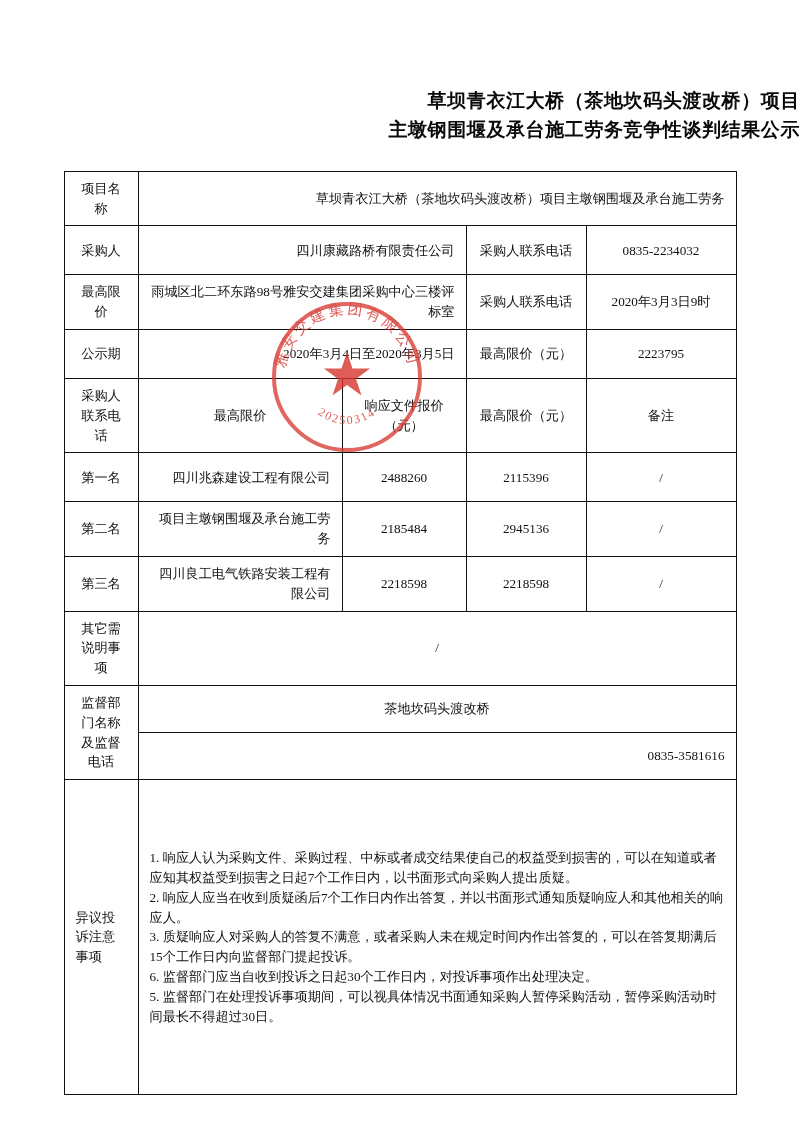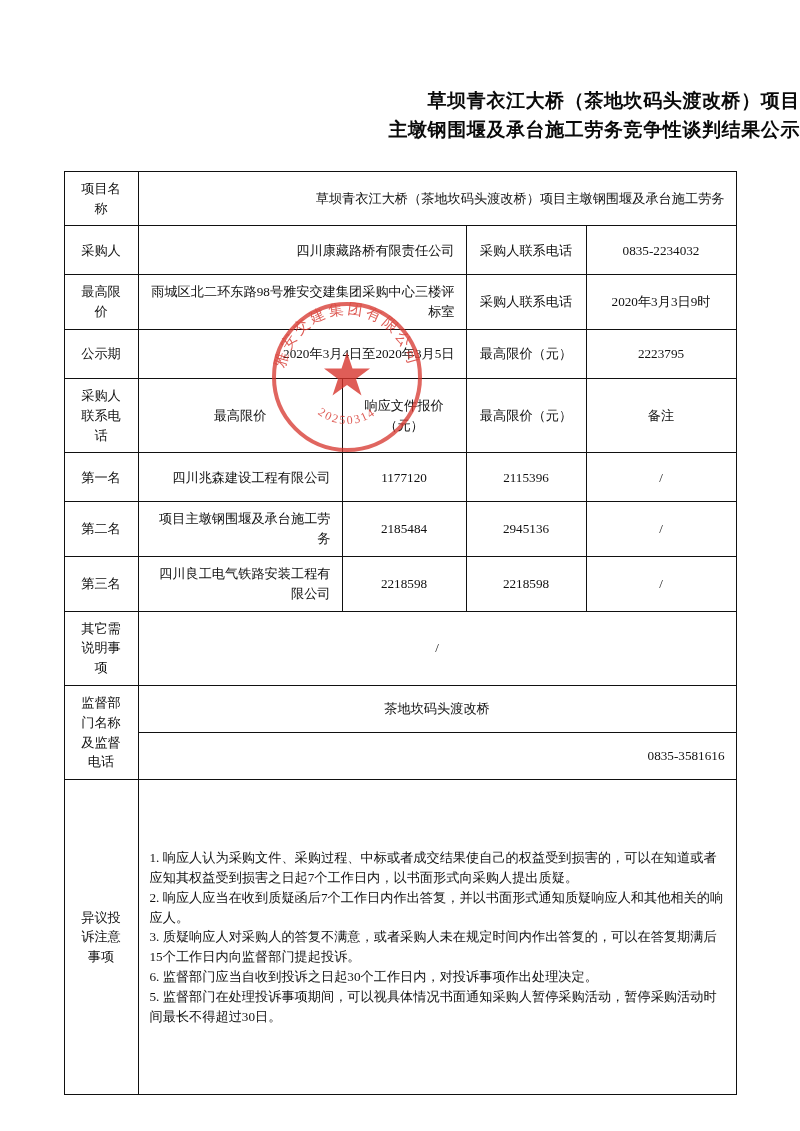--- a/index.html
+++ b/index.html
@@ -58,21 +58,21 @@
     line-height: 1.95;
     font-size: 13.2px;
     height: 300px;
   }
   .notes-cell p {
     margin: 0;
     text-indent: 0;
   }
   .notes-label {
     vertical-align: middle;
-    text-align: center;
+    text-align: left;
     margin-left: 48px;
   }
   .stamp {
     position: absolute;
     left: 264px;
     top: 208px;
     width: 166px;
     height: 166px;
     pointer-events: none;
     opacity: 0.88;
@@ -124,21 +124,21 @@
       <tr class="tall-row">
         <td class="label">采购人联系电话</td>
         <td class="c-center">最高限价</td>
         <td class="c-center">响应文件报价（元）</td>
         <td class="c-center">最高限价（元）</td>
         <td class="c-center">备注</td>
       </tr>
       <tr class="tall-row">
         <td class="label">第一名</td>
         <td class="c-left">四川兆森建设工程有限公司</td>
-        <td class="c-center">1177120</td>
+        <td class="c-center">2488260</td>
         <td class="c-center">2115396</td>
         <td class="c-center">/</td>
       </tr>
       <tr class="tall-row">
         <td class="label">第二名</td>
         <td class="c-left">项目主墩钢围堰及承台施工劳务</td>
         <td class="c-center">2185484</td>
         <td class="c-center">2945136</td>
         <td class="c-center">/</td>
       </tr>

